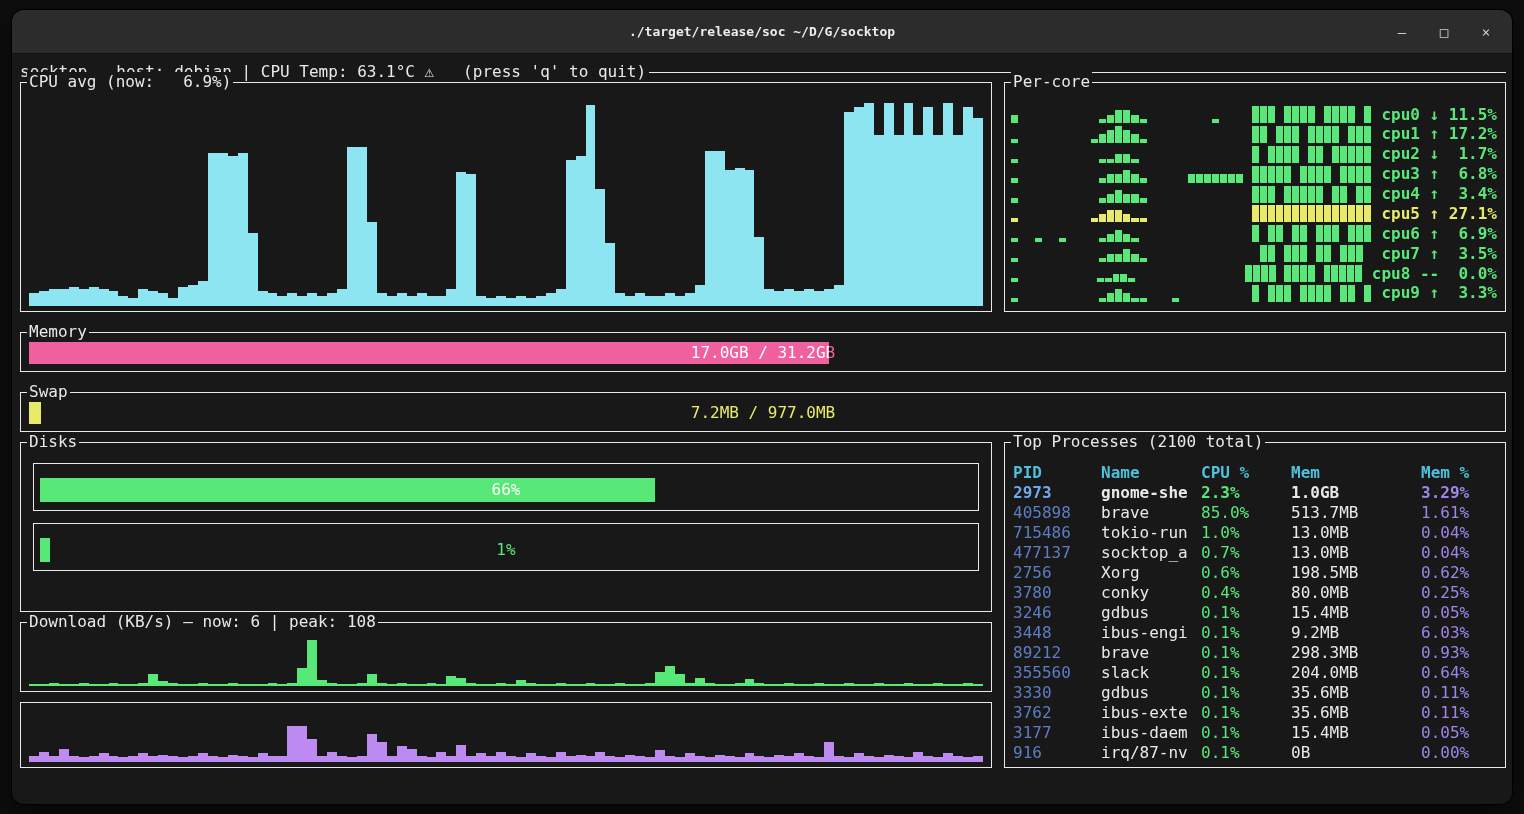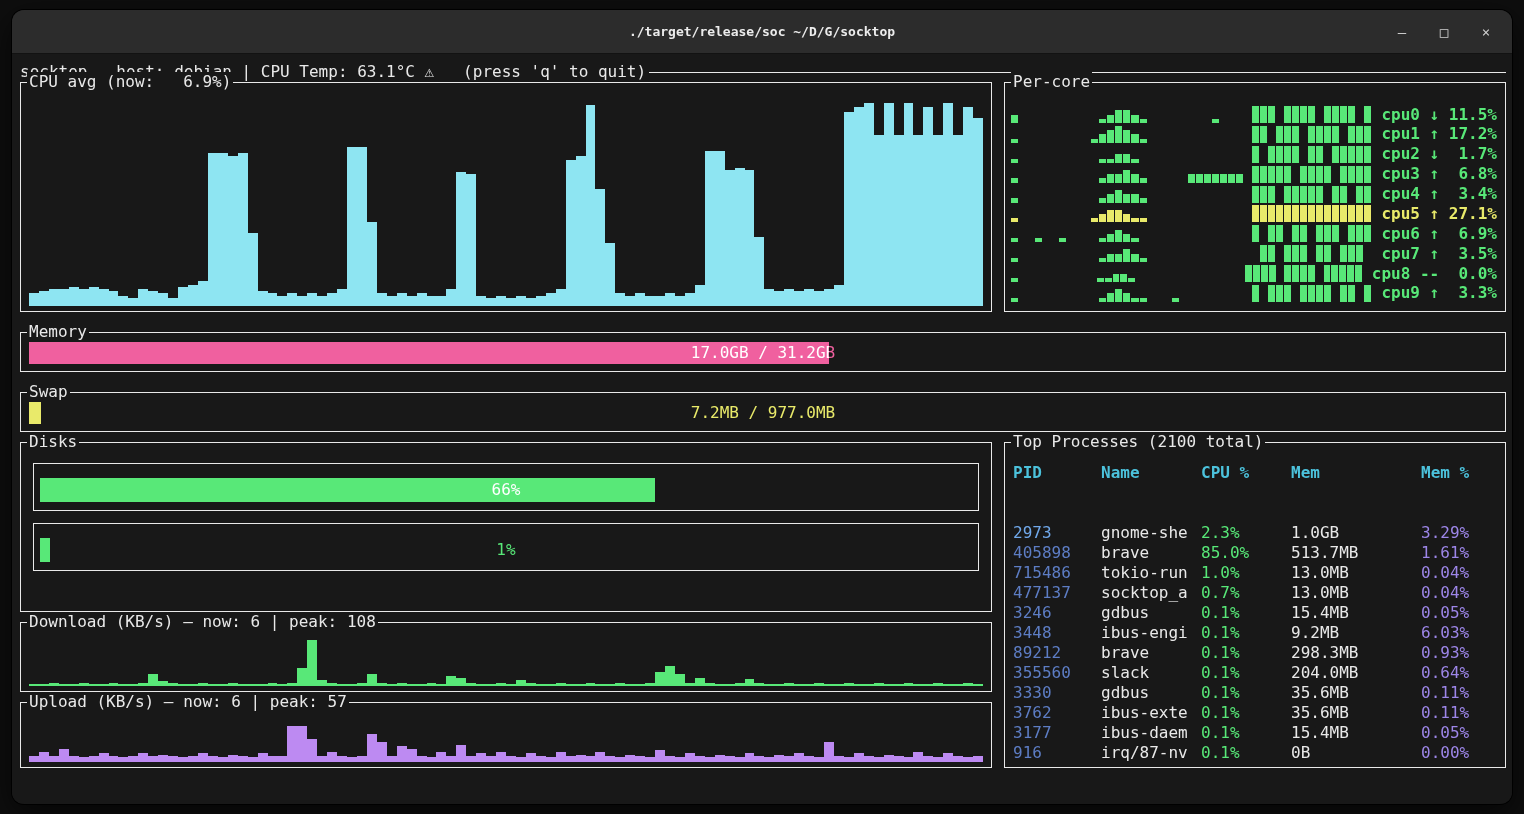--- a/index.html
+++ b/index.html
@@ -45,21 +45,21 @@
   .c-name { width:100px; }
   .c-cpu  { width:90px; }
   .c-mem  { width:130px; }
   .c-memp { flex:1; }
   .proc-header .col { color:#4cc2dc; font-weight:bold; }
   .c-pid  { color:#5d7dc4; }
   .c-name { color:#e9e9e9; }
   .c-cpu  { color:#58e878; }
   .c-mem  { color:#e9e9e9; }
   .c-memp { color:#9d86e8; }
-  .proc-row.hl { font-weight:normal;margin-top:40px; }
+  .proc-row.hl { font-weight:bold; }
   .proc-row.hl .c-pid { color:#70a8ea; }
 </style>
 </head>
 <body>
 
 <div class="window">
   <div class="titlebar">
     <div class="titlebar-title">./target/release/soc ~/D/G/socktop</div>
     <div class="titlebar-buttons">
       <span class="tb-btn">–</span>
@@ -821,21 +821,20 @@
           <div class="bar" style="height: 0.869565%; background: rgb(88, 232, 120);"></div>
           <div class="bar" style="height: 1.73913%; background: rgb(88, 232, 120);"></div>
           <div class="bar" style="height: 0.869565%; background: rgb(88, 232, 120);"></div>
           <div class="bar" style="height: 0.869565%; background: rgb(88, 232, 120);"></div>
           <div class="bar" style="height: 1.73913%; background: rgb(88, 232, 120);"></div>
           <div class="bar" style="height: 0.869565%; background: rgb(88, 232, 120);"></div>
         </div>
     </div>
 
     <div class="panel" style="left:8px;top:648px;width:972px;height:66px">
-      <span class="panel-title">Upload (KB/s) — now: 6 | peak: 57</span>
       <div class="chart" style="left:8px;right:8px;top:14px;bottom:5px">
           <div class="bar" style="height: 12.9032%; background: rgb(189, 138, 242);"></div>
           <div class="bar" style="height: 22.5806%; background: rgb(189, 138, 242);"></div>
           <div class="bar" style="height: 12.9032%; background: rgb(189, 138, 242);"></div>
           <div class="bar" style="height: 29.0323%; background: rgb(189, 138, 242);"></div>
           <div class="bar" style="height: 12.9032%; background: rgb(189, 138, 242);"></div>
           <div class="bar" style="height: 11.2903%; background: rgb(189, 138, 242);"></div>
           <div class="bar" style="height: 12.9032%; background: rgb(189, 138, 242);"></div>
           <div class="bar" style="height: 19.3548%; background: rgb(189, 138, 242);"></div>
           <div class="bar" style="height: 12.9032%; background: rgb(189, 138, 242);"></div>
@@ -962,20 +961,34 @@
               <span class="col c-memp">0.04%</span>
             </div>
             <div class="proc-row">
               <span class="col c-pid">477137</span>
               <span class="col c-name">socktop_a</span>
               <span class="col c-cpu">0.7%</span>
               <span class="col c-mem">13.0MB</span>
               <span class="col c-memp">0.04%</span>
             </div>
             <div class="proc-row">
+              <span class="col c-pid">2756</span>
+              <span class="col c-name">Xorg</span>
+              <span class="col c-cpu">0.6%</span>
+              <span class="col c-mem">198.5MB</span>
+              <span class="col c-memp">0.62%</span>
+            </div>
+            <div class="proc-row">
+              <span class="col c-pid">3780</span>
+              <span class="col c-name">conky</span>
+              <span class="col c-cpu">0.4%</span>
+              <span class="col c-mem">80.0MB</span>
+              <span class="col c-memp">0.25%</span>
+            </div>
+            <div class="proc-row">
               <span class="col c-pid">3246</span>
               <span class="col c-name">gdbus</span>
               <span class="col c-cpu">0.1%</span>
               <span class="col c-mem">15.4MB</span>
               <span class="col c-memp">0.05%</span>
             </div>
             <div class="proc-row">
               <span class="col c-pid">3448</span>
               <span class="col c-name">ibus-engi</span>
               <span class="col c-cpu">0.1%</span>

